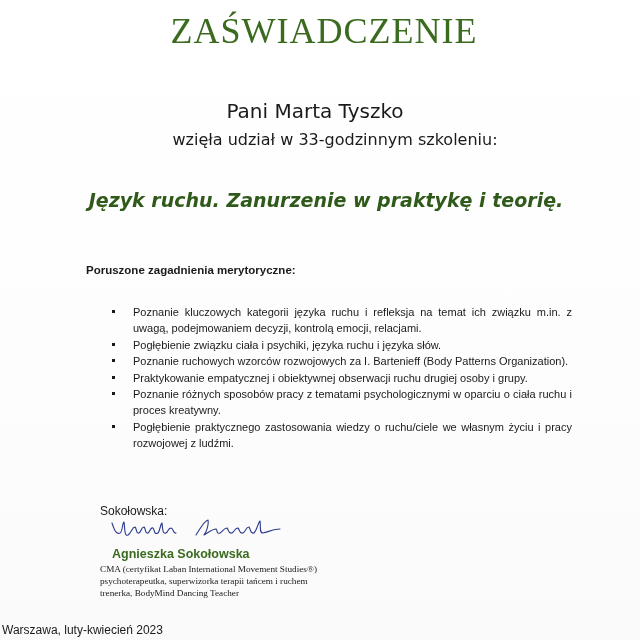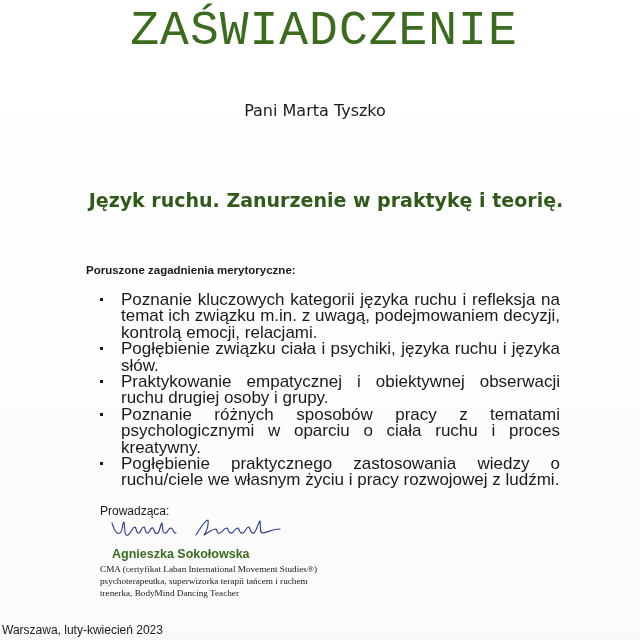--- a/index.html
+++ b/index.html
@@ -19,35 +19,35 @@
       position: absolute;
       inset: 0;
       background: linear-gradient(180deg, #ffffff 0%, #fdfdfd 60%, #fafafa 100%);
     }
     .title {
       position: absolute;
       left: 0;
       right: 0;
       top: 0;
       text-align: center;
-      font-family: Liberation Mono, monospace;
-      font-size: 48px;
+      font-family: Liberation Serif, serif;
+      font-size: 36px;
       line-height: 62px;
       color: #3a6b1f;
       letter-spacing: 1px;
       margin-left: 8px;
     }
     .recipient {
       position: absolute;
       left: 0;
       right: 10px;
       top: 96px;
       text-align: center;
       font-family: "DejaVu Sans", sans-serif;
-      font-size: 16px;
+      font-size: 20px;
       line-height: 30px;
       color: #1a1a1a;
     }
     .participation {
       position: absolute;
       left: 0;
       right: 0;
       top: 128px;
       text-align: center;
       font-family: "DejaVu Sans", sans-serif;
@@ -56,20 +56,21 @@
       color: #1a1a1a;
       padding-left: 30px;
     }
     .course {
       position: absolute;
       left: 0;
       right: 0;
       top: 186px;
       text-align: center;
       font-family: "DejaVu Sans", sans-serif;
+      font-style: italic;
       font-weight: bold;
       font-size: 19px;
       line-height: 28px;
       color: #2f5a19;
       padding-left: 12px;
     }
     .topics-heading {
       position: absolute;
       left: 58px;
       top: 262px;
@@ -78,25 +79,25 @@
       font-size: 11.5px;
       line-height: 16px;
       color: #1a1a1a;
       padding-left: 28px;
     }
     .topics {
       position: absolute;
       left: 100px;
       top: 292px;
       width: 460px;
-      margin: 0;
+      margin: 12px;
       padding: 0;
       list-style: none;
       font-family: "Liberation Sans", sans-serif;
-      font-size: 17px;
+      font-size: 11px;
       line-height: 16.4px;
       color: #1a1a1a;
     }
     .topics li {
       position: relative;
       padding-left: 21px;
       text-align: justify;
     }
     .topics li .bullet {
       position: absolute;
@@ -159,49 +160,54 @@
   </style>
 </head>
 <body>
 
 <div class="page">
 
   <div class="title">ZAŚWIADCZENIE</div>
 
   <div class="recipient">Pani Marta Tyszko</div>
 
+  <div class="participation">wzięła udział w 33-godzinnym szkoleniu:</div>
 
   <div class="course">Język ruchu. Zanurzenie w praktykę i teorię.</div>
 
   <div class="topics-heading">Poruszone zagadnienia merytoryczne:</div>
 
   <ul class="topics">
     <li>
       <span class="bullet"></span>
       <span>Poznanie kluczowych kategorii języka ruchu i refleksja na temat ich związku m.in. z uwagą, podejmowaniem decyzji, kontrolą emocji, relacjami.</span>
     </li>
     <li>
       <span class="bullet"></span>
       <span>Pogłębienie związku ciała i psychiki, języka ruchu i języka słów.</span>
     </li>
     <li>
       <span class="bullet"></span>
+      <span>Poznanie ruchowych wzorców rozwojowych za I. Bartenieff (Body Patterns Organization).</span>
+    </li>
+    <li>
+      <span class="bullet"></span>
       <span>Praktykowanie empatycznej i obiektywnej obserwacji ruchu drugiej osoby i grupy.</span>
     </li>
     <li>
       <span class="bullet"></span>
       <span>Poznanie różnych sposobów pracy z tematami psychologicznymi w oparciu o ciała ruchu i proces kreatywny.</span>
     </li>
     <li>
       <span class="bullet"></span>
       <span>Pogłębienie praktycznego zastosowania wiedzy o ruchu/ciele we własnym życiu i pracy rozwojowej z ludźmi.</span>
     </li>
   </ul>
 
-  <div class="lead-label">Prowadząca:</div>
+  <div class="lead-label">Sokołowska:</div>
 
   <svg class="signature" viewBox="0 0 180 28" xmlns="http://www.w3.org/2000/svg">
     <g fill="none" stroke="#2b3a8c" stroke-width="1.1" stroke-linecap="round" stroke-linejoin="round">
       <path d="M4 8 C6 14, 8 20, 12 18 C15 16, 14 8, 16 7 C17 12, 16 22, 20 20 C24 17, 24 12, 27 12 C29 14, 28 19, 31 18 C34 16, 33 12, 36 12 C38 14, 37 19, 40 18 C43 16, 42 12, 45 13 C47 16, 46 20, 50 18 C52 16, 52 10, 54 8 C55 14, 54 19, 58 18 C61 16, 60 13, 63 13 C66 14, 65 19, 68 18"></path>
       <path d="M88 20 C92 14, 96 6, 100 5 C101 10, 98 18, 96 20 C100 18, 104 14, 108 14 C110 16, 108 19, 112 18 C115 16, 116 13, 119 13 C121 15, 120 19, 124 18 C127 16, 127 13, 130 13 C132 15, 131 19, 135 18 C138 16, 138 12, 141 12 C143 15, 142 19, 146 18 C149 15, 150 8, 152 6 C153 12, 151 18, 155 18 C160 17, 166 14, 172 14"></path>
     </g>
   </svg>
 
   <div class="lead-name">Agnieszka Sokołowska</div>
 

